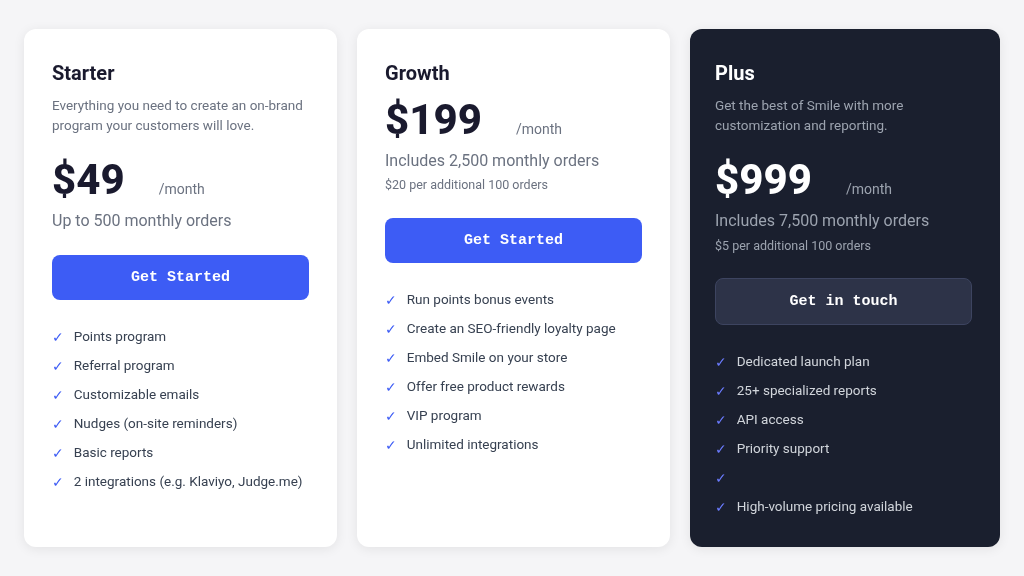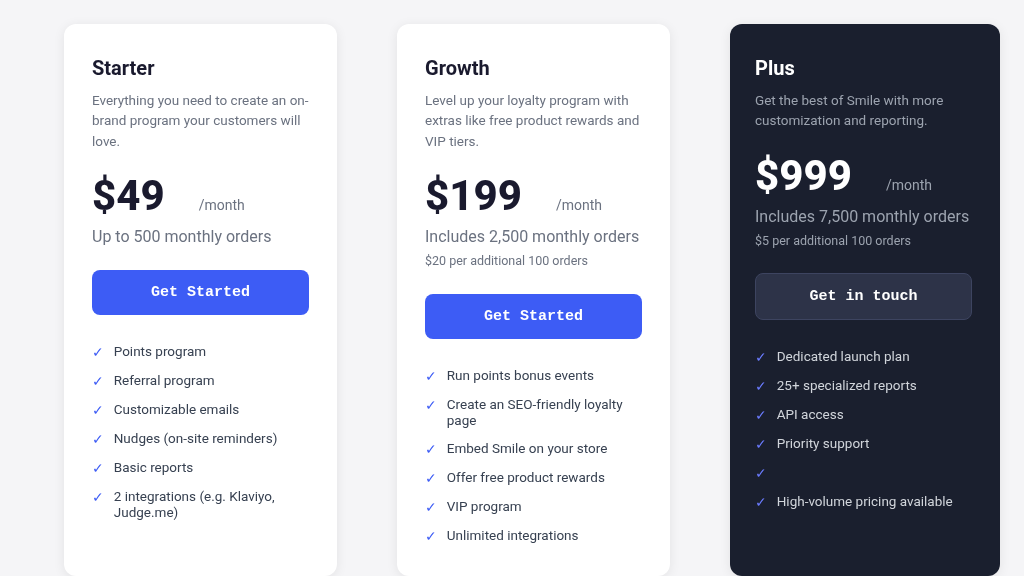--- a/index.html
+++ b/index.html
@@ -20,21 +20,20 @@
       align-items: stretch;
     }
     .pricing-card {
       background: #ffffff;
       border-radius: 12px;
       padding: 32px 28px;
       flex: 1;
       box-shadow: 0 2px 12px rgba(0,0,0,0.08);
       display: flex;
       flex-direction: column;
-      margin-left: 40px;
     }
     .pricing-card.dark {
       background: #1a1f2e;
       color: #ffffff;
       padding-left: 25px;
     }
     .plan-name {
       font-size: 20px;
       font-weight: 700;
       color: #1a1a2e;
@@ -178,21 +177,20 @@
           <span>Basic reports</span>
         </li>
         <li class="feature-item">
           <span class="check-icon">✓</span>
           <span>2 integrations (e.g. Klaviyo, Judge.me)</span>
         </li>
       </ul>
     </div>
     <div class="pricing-card">
       <div class="plan-name">Growth</div>
-      <div class="plan-description">Level up your loyalty program with extras like free product rewards and VIP tiers.</div>
       <div class="price-row">
         <span class="price-amount">$199</span>
         <span class="price-period">/month</span>
       </div>
       <div class="price-note">Includes 2,500 monthly orders</div>
       <div class="price-note2">$20 per additional 100 orders</div>
       <button class="cta-button blue">Get Started</button>
       <ul class="features-list">
         <li class="feature-item">
           <span class="check-icon">✓</span>

